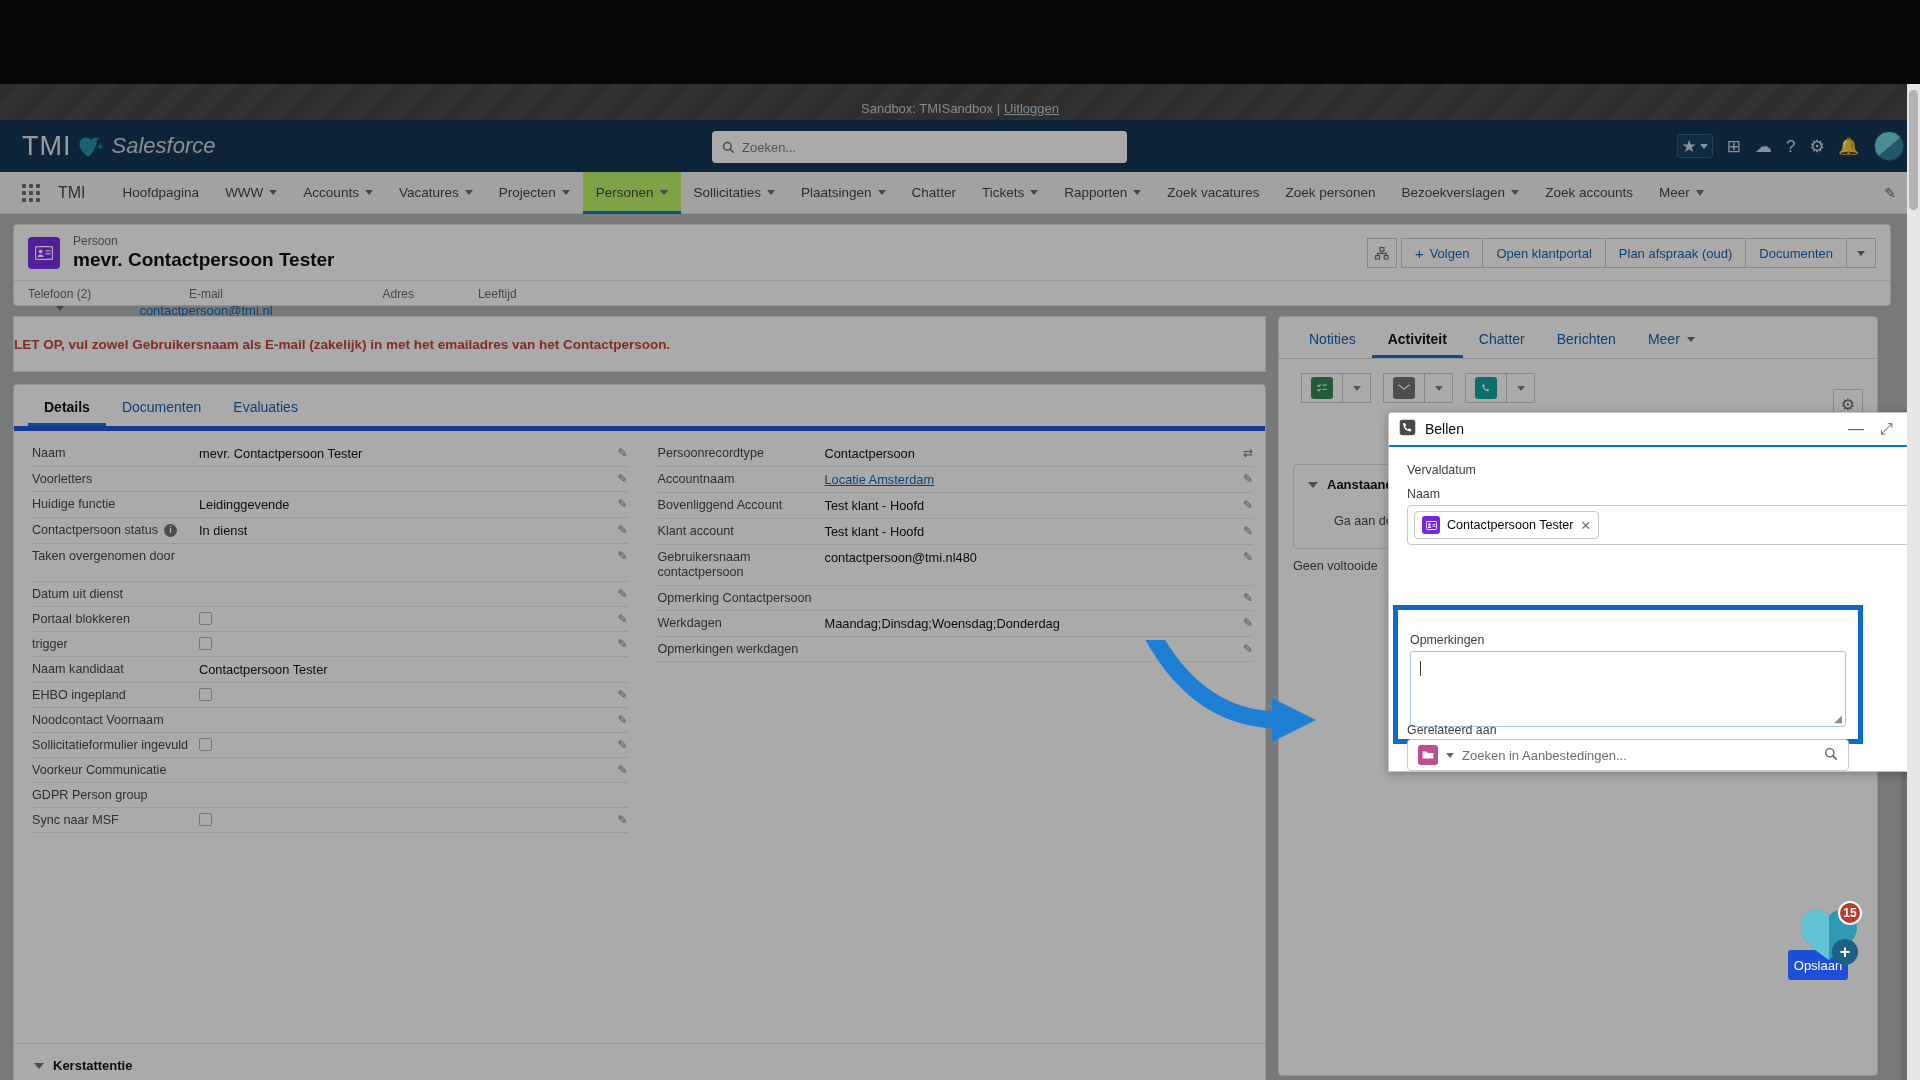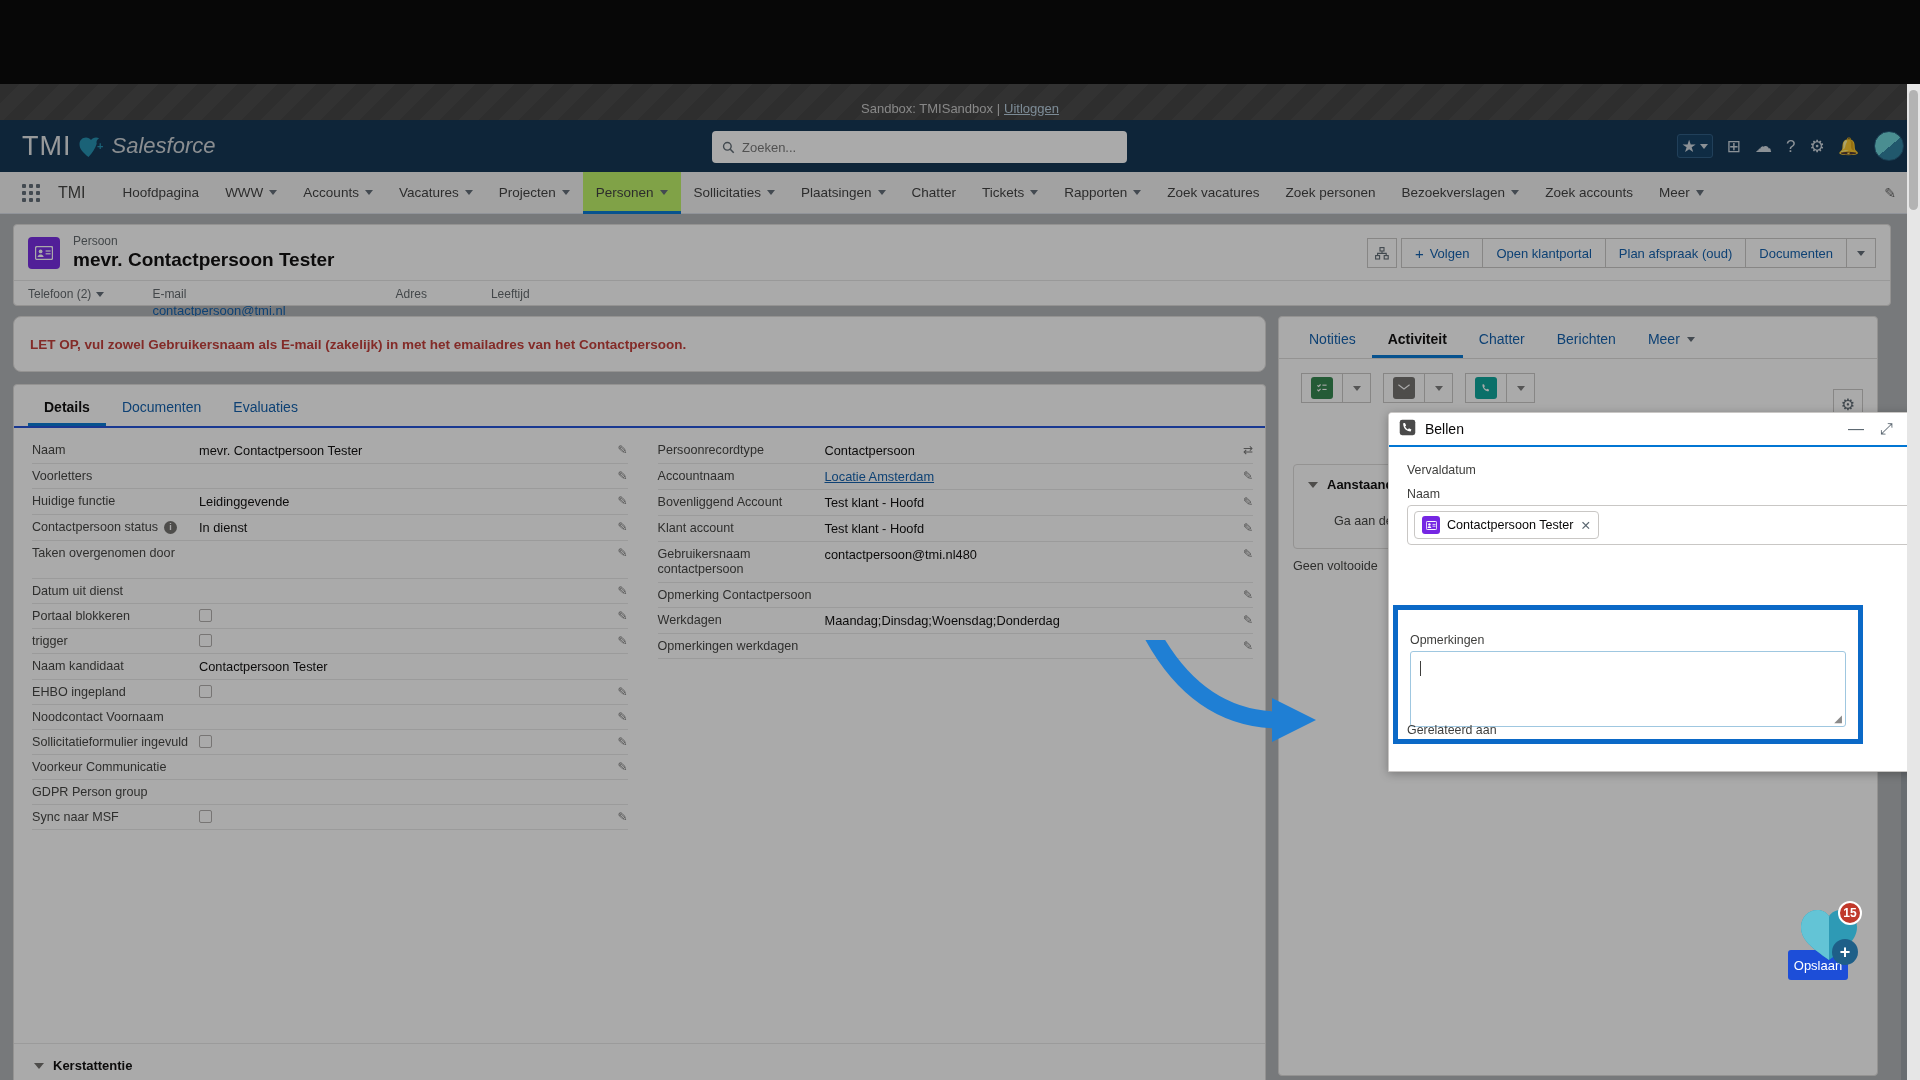--- a/index.html
+++ b/index.html
@@ -92,34 +92,34 @@
   .btn {
     height: 30px; border: 1px solid #c9c7c5; background: #fff; color: #0b5cab;
     font-size: 13px; padding: 0 13px; cursor: pointer; display: flex; align-items: center;
     font-family: "Liberation Sans", sans-serif; white-space: nowrap;
   }
   .btn + .btn { margin-left: -1px; }
   .btn.square { padding: 0; width: 30px; justify-content: center; margin-right: 5px; color:#5a6670;}
   .btn.caretbtn { width: 30px; padding: 0; justify-content: center; }
   .rh-fields { display: flex; padding: 6px 14px 0 14px; border-top: 1px solid #e5e5e5; margin-top: 8px; }
   .rh-field { margin-right: 48px; }
-  .rh-f-label { font-size: 12px; color: #5f6569; display: flex; align-items: center; gap: 5px; }
+  .rh-f-label { font-size: 12px; color: #5f6569; display: flex; align-items: center; gap: 5px; flex-direction: column; }
   .rh-f-value { font-size: 13px; color: #080707; margin-top: 2px; }
   .rh-f-value a { color: #0b5cab; text-decoration: none; }
   .alert-box {
     position: absolute; left: 13px; top: 102px; width: 1253px; height: 56px;
-    background: #fff; border: 1px solid #dddbda; border-radius: 8px;
-    display: flex; align-items: center; padding-left: 16px;
+    background: #fff; border: 1px solid #dddbda; border-radius: 0;
+    display: flex; align-items: center; 
   }
   .alert-text { color: #c23934; font-size: 13.5px; font-weight: bold; }
   .detail-card {
     position: absolute; left: 13px; top: 170px; width: 1253px; height: 700px;
     background: #fff; border: 1px solid #dddbda; border-radius: 4px; overflow: hidden;
   }
-  .tabs { display: flex; border-bottom: 2px solid #1d4ed8; padding-left: 14px; }
+  .tabs { display: flex; border-bottom: 5px solid #1d4ed8; padding-left: 14px; }
   .tab {
     font-size: 14px; color: #0b5cab; padding: 14px 16px 11px 16px; cursor: pointer; white-space: nowrap;
   }
   .tab.active { color: #080707; font-weight: bold; box-shadow: inset 0 -3px 0 #0176d3; }
   .fields-grid { display: flex; padding: 10px 0 0 0; }
   .fcol { width: 50%; padding: 0 12px 0 18px; }
   .frow {
     display: flex; align-items: flex-start; min-height: 24px; padding: 5px 0 5px 0;
     border-bottom: 1px solid #e8e8e8;
   }
@@ -710,20 +710,35 @@
 
       <div class="hl-wrap">
         <div class="fld-label" style="margin-top:14px">Opmerkingen</div>
         <div class="ta">
           <span class="caret-bar"></span>
           <span class="ta-resize">◢</span>
         </div>
       </div>
 
       <div class="rel-label">Gerelateerd aan</div>
+      <div class="rel-inp inp" style="gap:8px">
+        <span class="obj-ico">
+          <svg width="12" height="10" viewBox="0 0 12 10">
+            <path d="M0.6 1.6h4l1 1.3h5.8v5.5H0.6z" fill="#fff"></path>
+          </svg>
+        </span>
+        <span class="caret"></span>
+        <span style="color:#706e6b">Zoeken in Aanbestedingen...</span>
+        <span class="right-ico">
+          <svg width="14" height="14" viewBox="0 0 16 16">
+            <circle cx="6.6" cy="6.6" r="4.7" fill="none" stroke="#5a6670" stroke-width="1.6"></circle>
+            <line x1="10.2" y1="10.2" x2="14.4" y2="14.4" stroke="#5a6670" stroke-width="1.8"></line>
+          </svg>
+        </span>
+      </div>
 
       <div class="modal-scroll">
         <span class="arrow-up">▲</span>
         <span class="thumb"></span>
         <span class="arrow-dn">▼</span>
       </div>
     </div>
   </div>
 
   <div class="opslaan">Opslaan</div>

